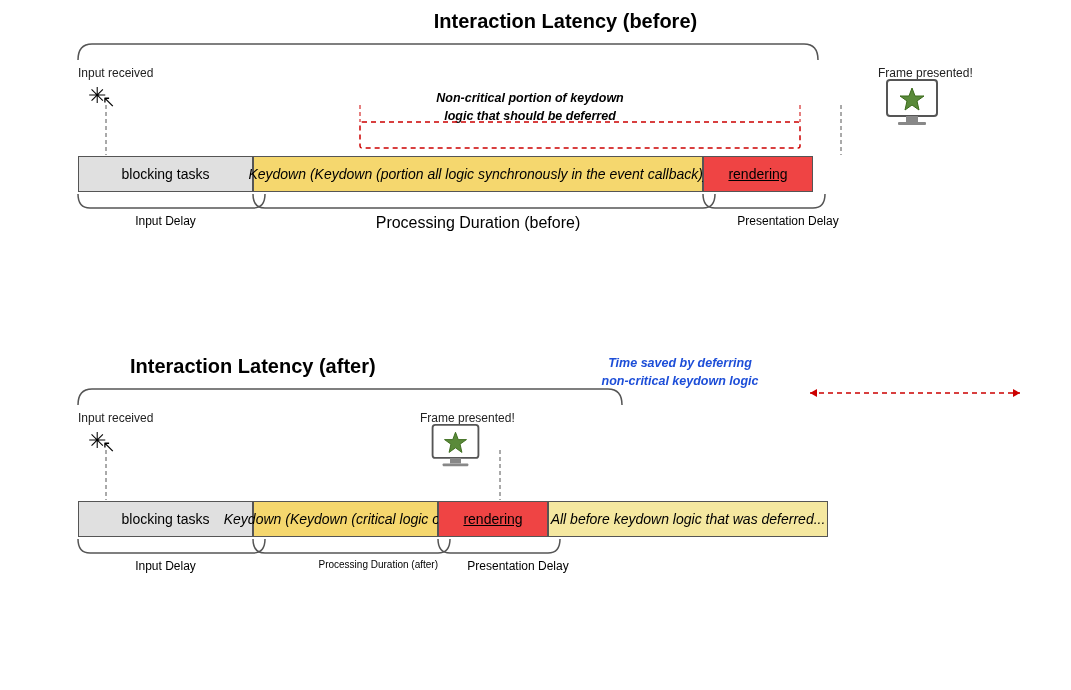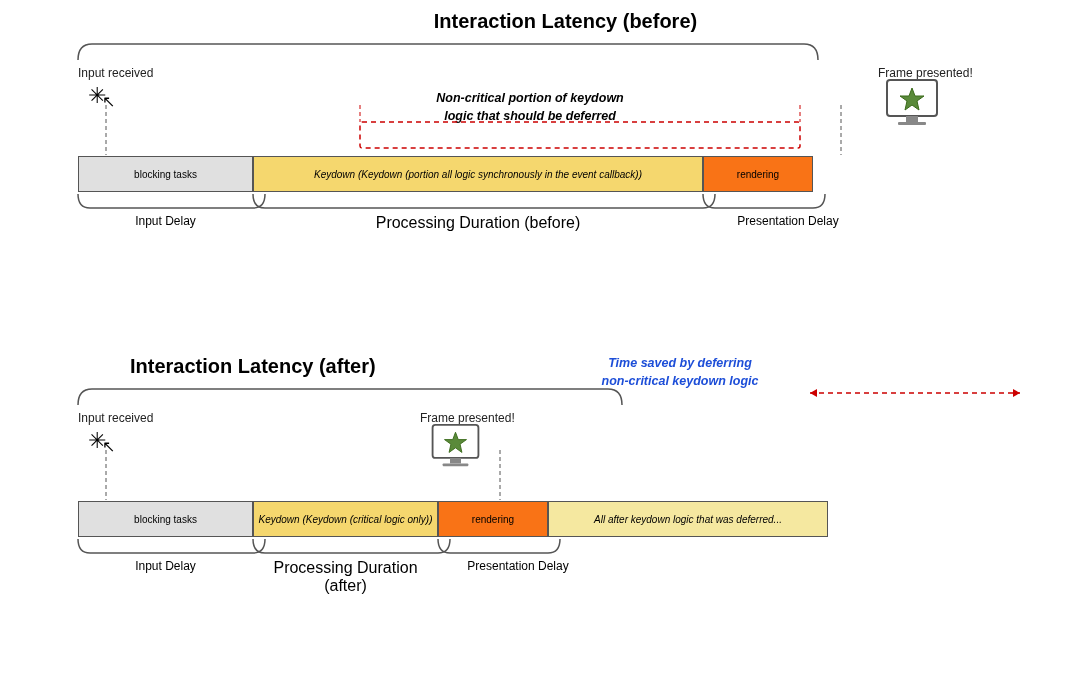--- a/index.html
+++ b/index.html
@@ -30,34 +30,35 @@
       font-size: 20px;
       font-weight: bold;
       margin-bottom: 8px;
     }
 
     .block {
       height: 36px;
       display: flex;
       align-items: center;
       justify-content: center;
-      font-size: 10px;
+      font-size: 14px;
       border: 1.5px solid #555;
       white-space: nowrap;
       padding: 0 6px;
     }
 
     .block-gray {
       background: #e0e0e0;
     }
     .block-yellow {
       background: #f5d76e;
     }
     .block-purple {
-      background: #f97316;
+      background: #ef4444;
+      text-decoration: underline;
     }
     .block-yellow-light {
       background: #f5e8a0;
     }
 
     
     .red-annotation {
       color: #000000;
       font-style: italic;
       font-weight: bold;
@@ -197,38 +198,38 @@
 
       <div class="block block-yellow" style="width:185px; font-style:italic;">
         <span>Keydown <em>(<span style="font-style:italic;">Keydown (critical logic only)</span>)</em></span>
       </div>
 
       <div class="block block-purple" style="width:110px;">
         <span>rendering</span>
       </div>
 
       <div class="block block-yellow-light" style="width:280px; font-style:italic;">
-        <span style="font-style:italic;">All after keydown logic that was deferred...</span>
+        <span style="font-style:italic;">All before keydown logic that was deferred...</span>
       </div>
     </div>
 
     <svg style="position:absolute; top:95px; left:48px; overflow:visible; pointer-events:none;">
       <line x1="28" y1="0" x2="28" y2="50" stroke="#555" stroke-width="1" stroke-dasharray="4,3"></line>
 
       <line x1="422" y1="0" x2="422" y2="50" stroke="#555" stroke-width="1" stroke-dasharray="4,3"></line>
     </svg>
 
     <svg style="position:absolute; top:184px; left:48px; overflow:visible;">
 
       <path d="M 0 0 Q 0 14 12 14 L 80 14 Q 87 14 87 14 Q 94 14 94 14 L 175 14 Q 187 14 187 0" fill="none" stroke="#555" stroke-width="1.5"></path>
 
       <path d="M 175 0 Q 175 14 187 14 L 265 14 Q 267 14 267 14 Q 270 14 270 14 L 360 14 Q 372 14 372 0" fill="none" stroke="#555" stroke-width="1.5"></path>
 
       <path d="M 360 0 Q 360 14 372 14 L 406 14 Q 415 14 415 14 Q 424 14 424 14 L 470 14 Q 482 14 482 0" fill="none" stroke="#555" stroke-width="1.5"></path>
     </svg>
 
     <div style="position:absolute; top:204px; left:48px; width:175px; text-align:center; font-size:12px;">Input Delay</div>
-    <div style="position:absolute; top:204px; left:223px; width:185px; text-align:center; font-size:16px;">Processing Duration (after)</div>
+    <div style="position:absolute; top:204px; left:223px; width:185px; text-align:right; font-size:10px;">Processing Duration (after)</div>
     <div style="position:absolute; top:204px; left:408px; width:160px; text-align:center; font-size:12px;">Presentation Delay</div>
 
   </div>
 
 </div>
 
 </body></html>

